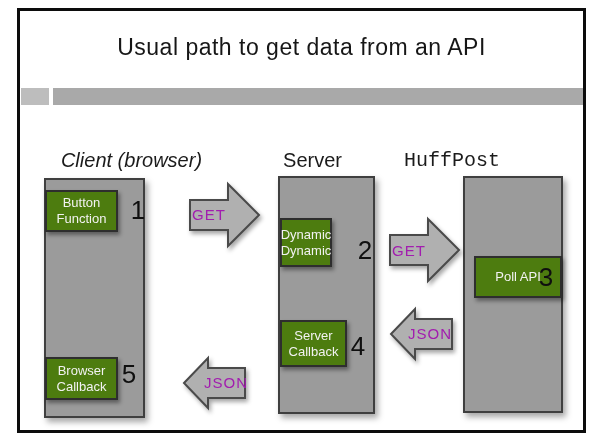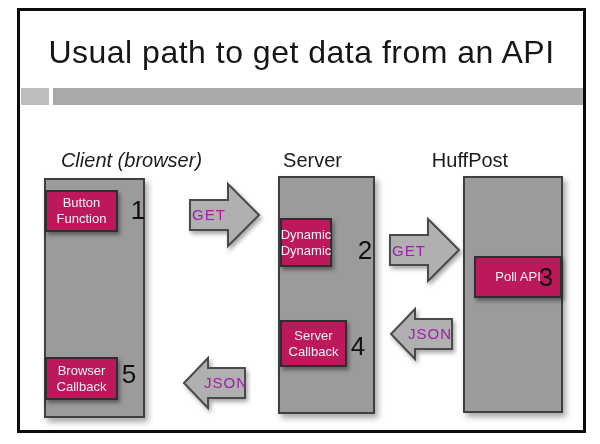--- a/index.html
+++ b/index.html
@@ -6,44 +6,44 @@
   .slide {
     position:relative; width:600px; height:444px; background:#ffffff;
     font-family:"Liberation Sans", sans-serif; overflow:hidden;
   }
   .frame {
     position:absolute; left:17px; top:8px; width:569px; height:425px;
     border:3px solid #0c0c0c; box-sizing:border-box;
   }
   .title {
     position:absolute; left:17px; top:34px; width:569px; text-align:center;
-    font-size:32px; letter-spacing:0.5px; color:#161616; white-space:nowrap;
+    font-size:23px; letter-spacing:0.5px; color:#161616; white-space:nowrap;
   }
   .bar { position:absolute; top:88px; height:17px; }
   .bar-left  { left:21px; width:28px; background:#bdbdbd; }
   .bar-right { left:53px; width:530px; background:#a9a9a9; }
 
   .heading {
     position:absolute; top:149px; font-size:20px; color:#1b1b1b;
     text-align:center; white-space:nowrap;
   }
   .h-client   { left:41px;  width:181px;font-style:italic; }
   .h-server   { left:242px; width:141px; }
-  .h-huffpost { left:400px; width:140px; }
+  .h-huffpost { left:382px; width:140px;font-family:Liberation Mono, monospace; }
 
   .column {
     position:absolute; background:#9b9b9b; border:2px solid #3f3f3f;
     box-sizing:border-box; box-shadow:3px 4px 6px rgba(0,0,0,0.35);
   }
   .col-client   { left:44px;  top:178px; width:101px; height:240px; }
   .col-server   { left:278px; top:176px; width:97px;  height:238px; }
   .col-huffpost { left:463px; top:176px; width:100px; height:237px; }
 
   .node {
-    position:absolute; background:#be185d; border:2px solid #2e2e2e;
+    position:absolute; background:#4d7c0f; border:2px solid #2e2e2e;
     box-sizing:border-box; box-shadow:2px 3px 4px rgba(0,0,0,0.4);
     display:flex; flex-direction:column; align-items:center; justify-content:center;
     color:#f2f2f2; font-size:13px; line-height:16px; text-align:center;
   }
   .box-button-function  { left:45px;  top:190px; width:73px; height:42px; }
   .box-dynamic-handler  { left:280px; top:218px; width:52px; height:49px; }
   .box-poll-api         { left:474px; top:256px; width:88px; height:42px; }
   .box-server-callback  { left:280px; top:320px; width:67px; height:47px; }
   .box-browser-callback { left:45px;  top:357px; width:73px; height:43px; }
 

